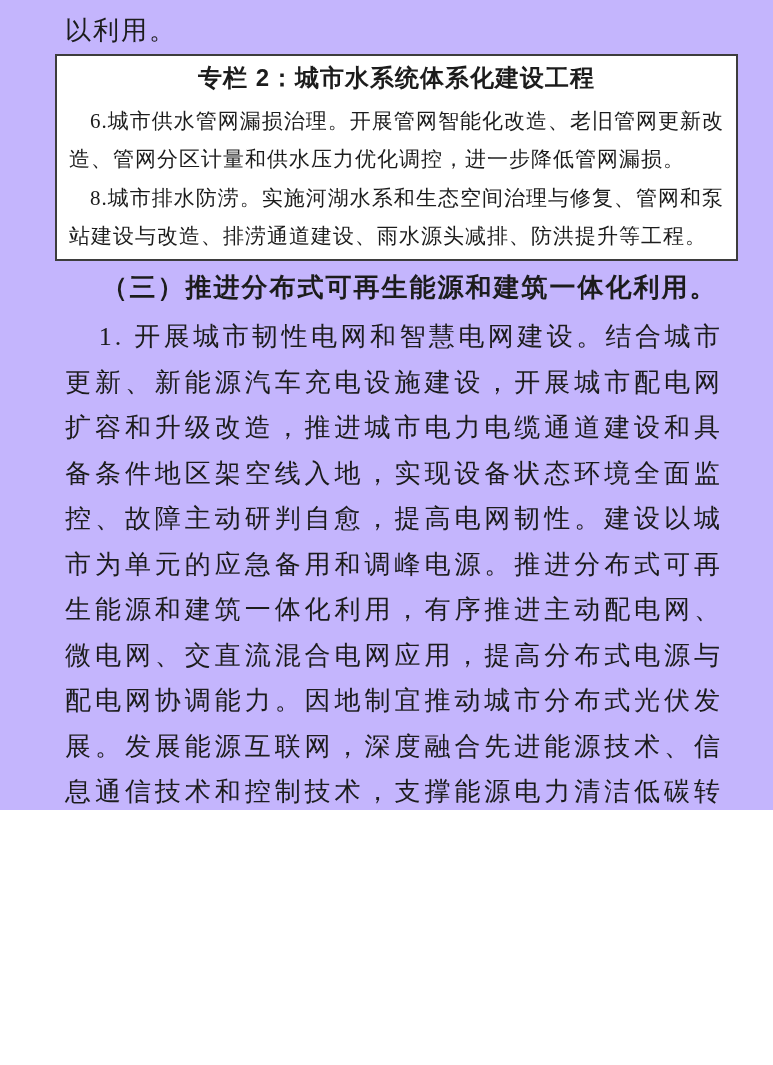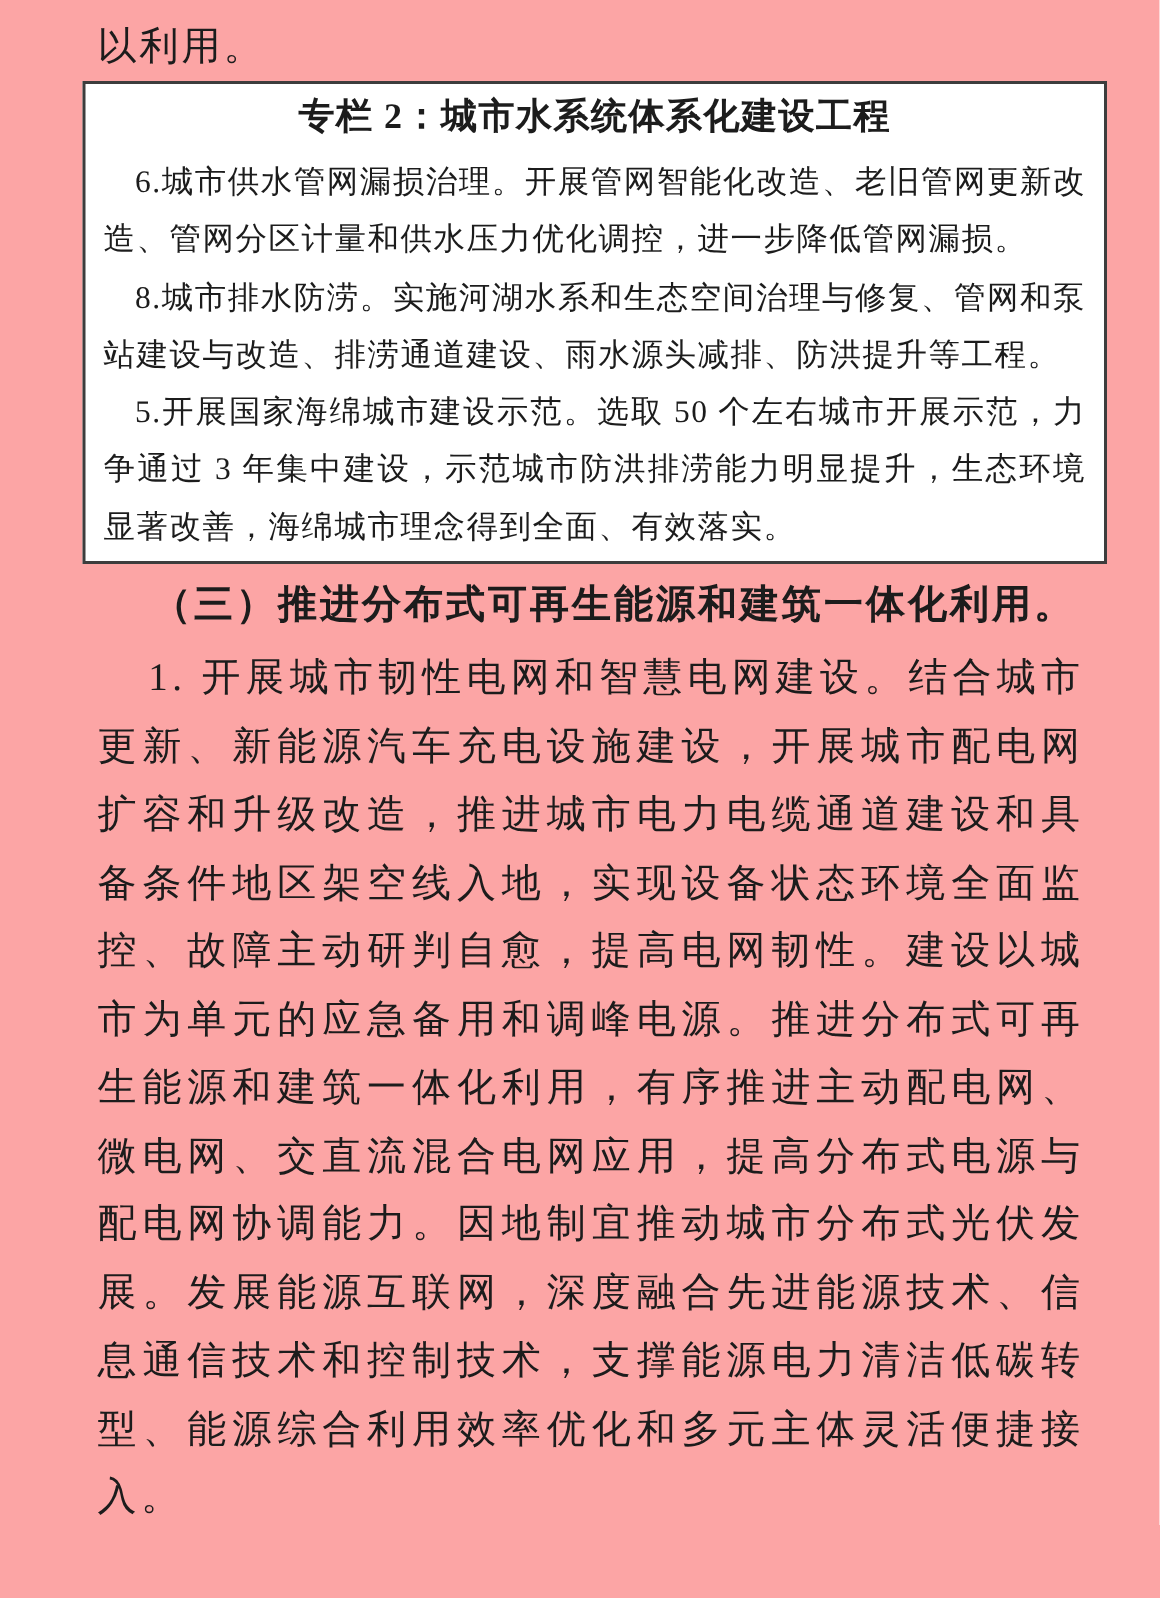--- a/index.html
+++ b/index.html
@@ -3,44 +3,44 @@
 <meta charset="utf-8">
 <style>
   html, body {
     margin: 0;
     padding: 0;
     background: #ffffff;
   }
   .page {
     position: relative;
     width: 773px;
-    height: 1065px;
+    height: 810px;
     box-sizing: border-box;
-    background: #fca5a5;
+    background: #c4b5fd;
     color: #1c1c1c;
     padding: 14px 35px 0 65px;
     overflow: hidden;
     font-family: "Liberation Serif", serif;
   }
   .lead {
     margin: 0 15px 0 0;
     font-size: 26px;
     line-height: 34px;
     letter-spacing: 2px;
   }
   .panel {
     box-sizing: border-box;
     margin: 6px 0 0 -10px;
     width: 683px;
     border: 2px solid #3d3d3d;
     padding: 2px 12px 4px 12px;
     background: #ffffff;
   }
   .panel-title {
-    font-family: Liberation Serif, serif;
+    font-family: Liberation Sans, sans-serif;
     font-weight: bold;
     font-size: 24px;
     line-height: 36px;
     text-align: center;
     margin: 2px 0 6px 0;
     letter-spacing: 1px;
   }
   .panel-item {
     margin: 0;
     font-size: 21px;
@@ -72,20 +72,19 @@
 <body>
 
 <div class="page">
 
   <p class="lead">以利用。</p>
 
   <div class="panel">
     <div class="panel-title">专栏 2：城市水系统体系化建设工程</div>
     <p class="panel-item">6.城市供水管网漏损治理。开展管网智能化改造、老旧管网更新改造、管网分区计量和供水压力优化调控，进一步降低管网漏损。</p>
     <p class="panel-item">8.城市排水防涝。实施河湖水系和生态空间治理与修复、管网和泵站建设与改造、排涝通道建设、雨水源头减排、防洪提升等工程。</p>
-    <p class="panel-item">5.开展国家海绵城市建设示范。选取 50 个左右城市开展示范，力争通过 3 年集中建设，示范城市防洪排涝能力明显提升，生态环境显著改善，海绵城市理念得到全面、有效落实。</p>
   </div>
 
   <p class="section-heading">（三）推进分布式可再生能源和建筑一体化利用。</p>
 
   <p class="body-paragraph">1. 开展城市韧性电网和智慧电网建设。结合城市更新、新能源汽车充电设施建设，开展城市配电网扩容和升级改造，推进城市电力电缆通道建设和具备条件地区架空线入地，实现设备状态环境全面监控、故障主动研判自愈，提高电网韧性。建设以城市为单元的应急备用和调峰电源。推进分布式可再生能源和建筑一体化利用，有序推进主动配电网、微电网、交直流混合电网应用，提高分布式电源与配电网协调能力。因地制宜推动城市分布式光伏发展。发展能源互联网，深度融合先进能源技术、信息通信技术和控制技术，支撑能源电力清洁低碳转型、能源综合利用效率优化和多元主体灵活便捷接入。</p>
 
 </div>
 
 </body></html>

